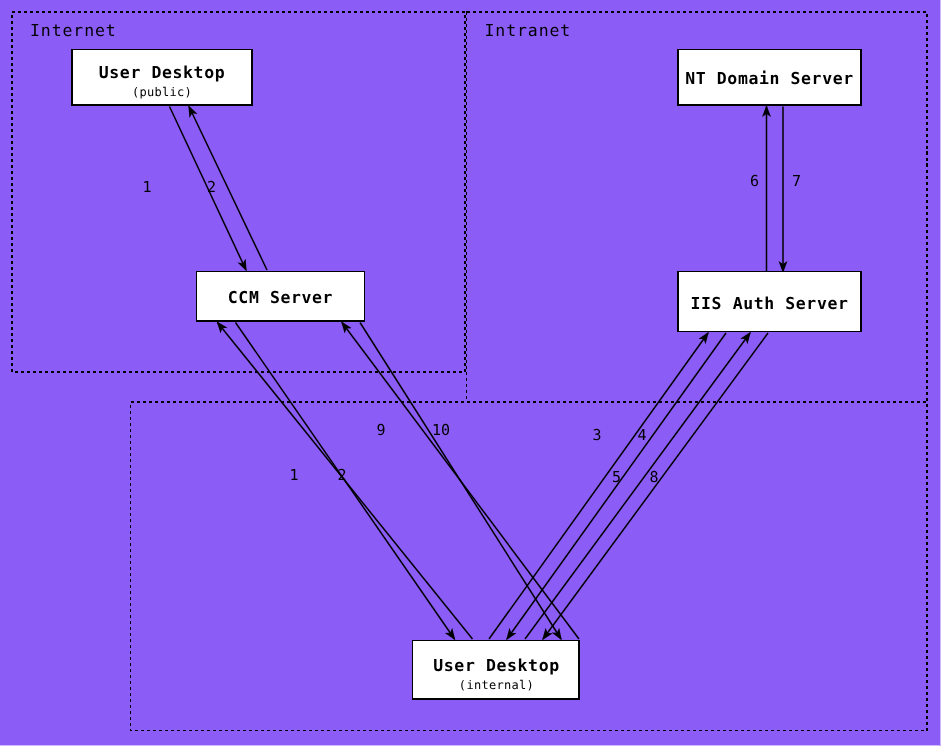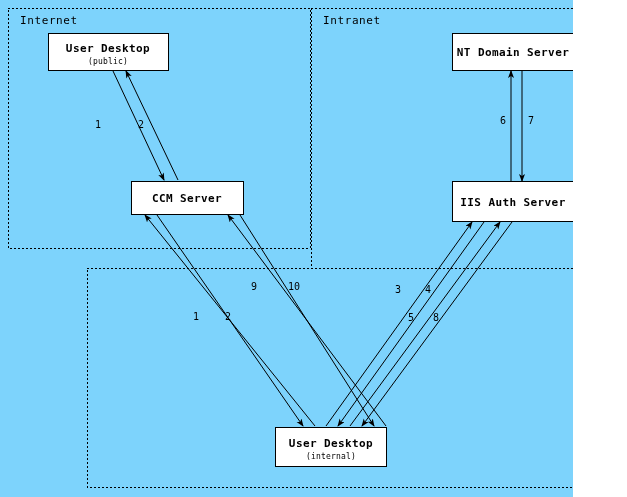--- a/index.html
+++ b/index.html
@@ -5,23 +5,23 @@
   html, body {
     margin: 0;
     padding: 0;
     background: #ffffff;
   }
   body {
     font-family: "DejaVu Sans Mono", "Liberation Mono", monospace;
   }
   #diagram-root {
     position: relative;
-    width: 573px;
+    width: 627px;
     height: 497px;
-    background: #7dd3fc;
+    background: #8b5cf6;
     overflow: hidden;
   }
   #diagram-svg {
     position: absolute;
     left: 0;
     top: 0;
     width: 627px;
     height: 497px;
   }
   .zone-label {

